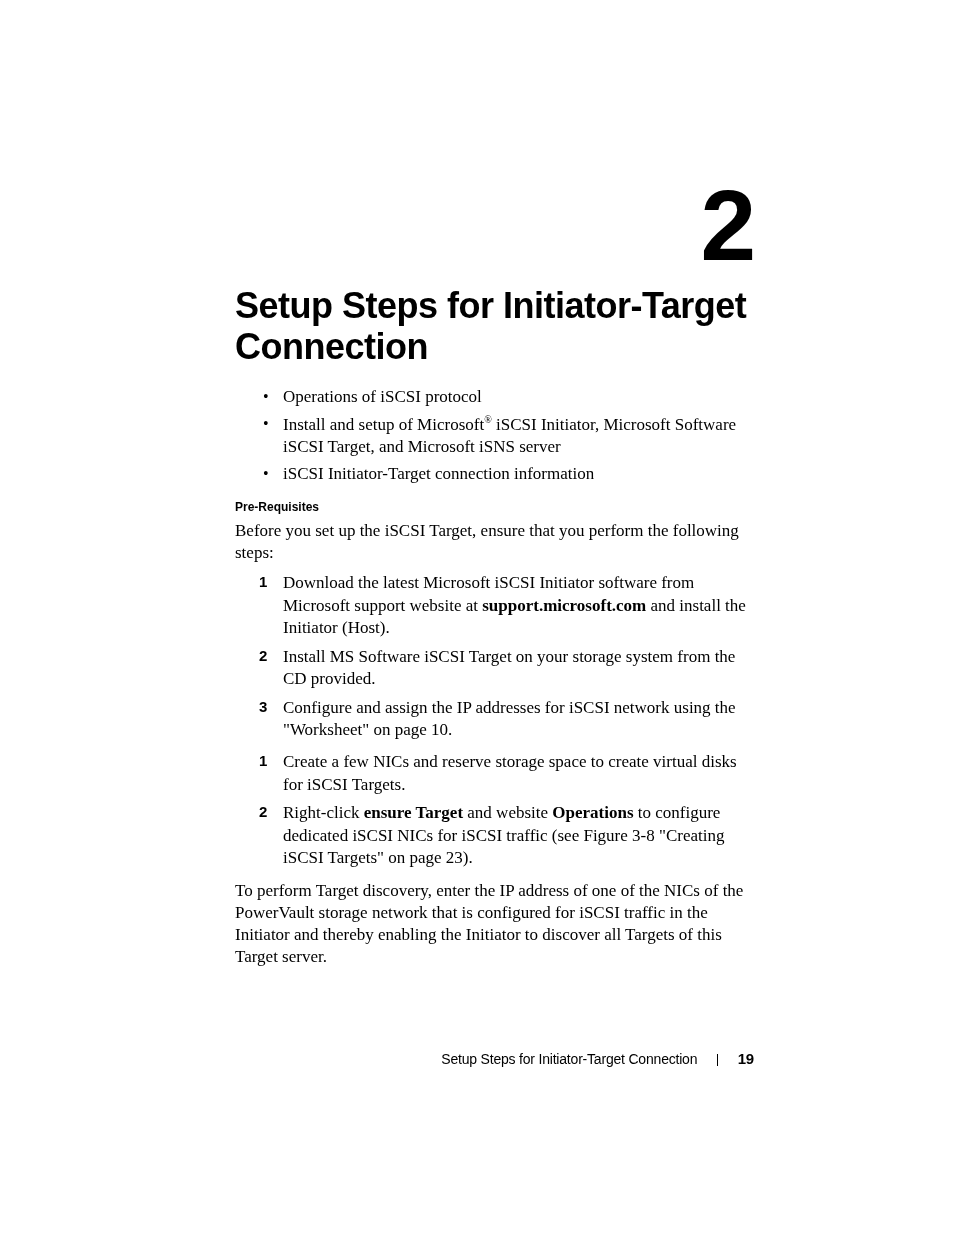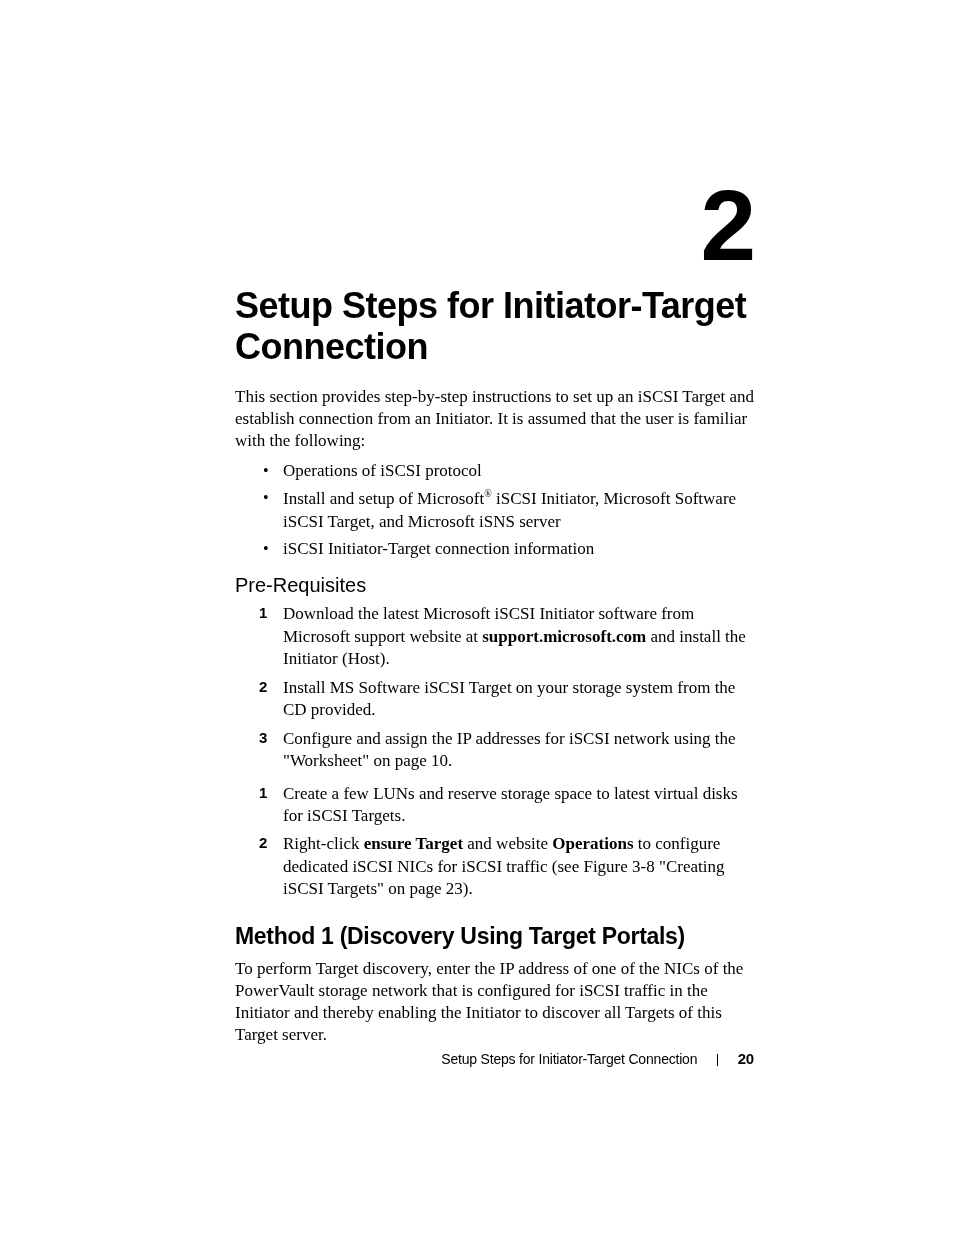--- a/index.html
+++ b/index.html
@@ -68,22 +68,22 @@
     left: -20px;
     top: 0;
     font-size: 16px;
   }
   .sup {
     font-size: 10px;
     vertical-align: super;
   }
   h3.subhead {
     font-family: "Helvetica Neue", Helvetica, Arial, sans-serif;
-    font-weight: 400;
-    font-size: 20px;
+    font-weight: 700;
+    font-size: 12px;
     margin: 14px 0 6px 0;
   }
   ol.steps {
     margin: 6px 0 10px 0;
     padding: 0 0 0 48px;
     list-style: none;
     counter-reset: step;
   }
   ol.steps li {
     font-size: 17px;
@@ -130,54 +130,53 @@
 <body>
 
 <div class="page">
 
   <div class="chapter-num">2</div>
 
   <div class="content">
 
     <h1 class="title">Setup Steps for Initiator-Target Connection</h1>
 
-    <p class="body">This section provides step-by-step instructions to set up an iSCSI Target and establish connection from an Initiator. It is assumed that the user is familiar with the following:</p>
 
     <ul class="bullets">
       <li>Operations of iSCSI protocol</li>
       <li>
         <span>Install and setup of Microsoft</span><span class="sup">®</span><span> iSCSI Initiator, Microsoft Software iSCSI Target, and Microsoft iSNS server</span>
       </li>
       <li>iSCSI Initiator-Target connection information</li>
     </ul>
 
     <h3 class="subhead">Pre-Requisites</h3>
 
+    <p class="body">Before you set up the iSCSI Target, ensure that you perform the following steps:</p>
 
     <ol class="steps">
       <li>
         <span>Download the latest Microsoft iSCSI Initiator software from Microsoft support website at </span><span class="bold">support.microsoft.com</span><span> and install the Initiator (Host).</span>
       </li>
       <li>Install MS Software iSCSI Target on your storage system from the CD provided.</li>
       <li>Configure and assign the IP addresses for iSCSI network using the "Worksheet" on page 10.</li>
     </ol>
 
 
     <ol class="steps">
-      <li>Create a few LUNs and reserve storage space to latest virtual disks for iSCSI Targets.</li>
+      <li>Create a few NICs and reserve storage space to create virtual disks for iSCSI Targets.</li>
       <li>
         <span>Right-click </span><span class="bold">ensure Target</span><span> and website </span><span class="bold">Operations</span><span> to configure dedicated iSCSI NICs for iSCSI traffic (see Figure 3-8 "Creating iSCSI Targets" on page 23).</span>
       </li>
     </ol>
 
-    <h2 class="section">Method 1 (Discovery Using Target Portals)</h2>
 
     <p class="body">To perform Target discovery, enter the IP address of one of the NICs of the PowerVault storage network that is configured for iSCSI traffic in the Initiator and thereby enabling the Initiator to discover all Targets of this Target server.</p>
 
   </div>
 
   <div class="footer">
     <span>Setup Steps for Initiator-Target Connection</span>
     <span class="sep"></span>
-    <span class="pnum">20</span>
+    <span class="pnum">19</span>
   </div>
 
 </div>
 
 </body></html>

